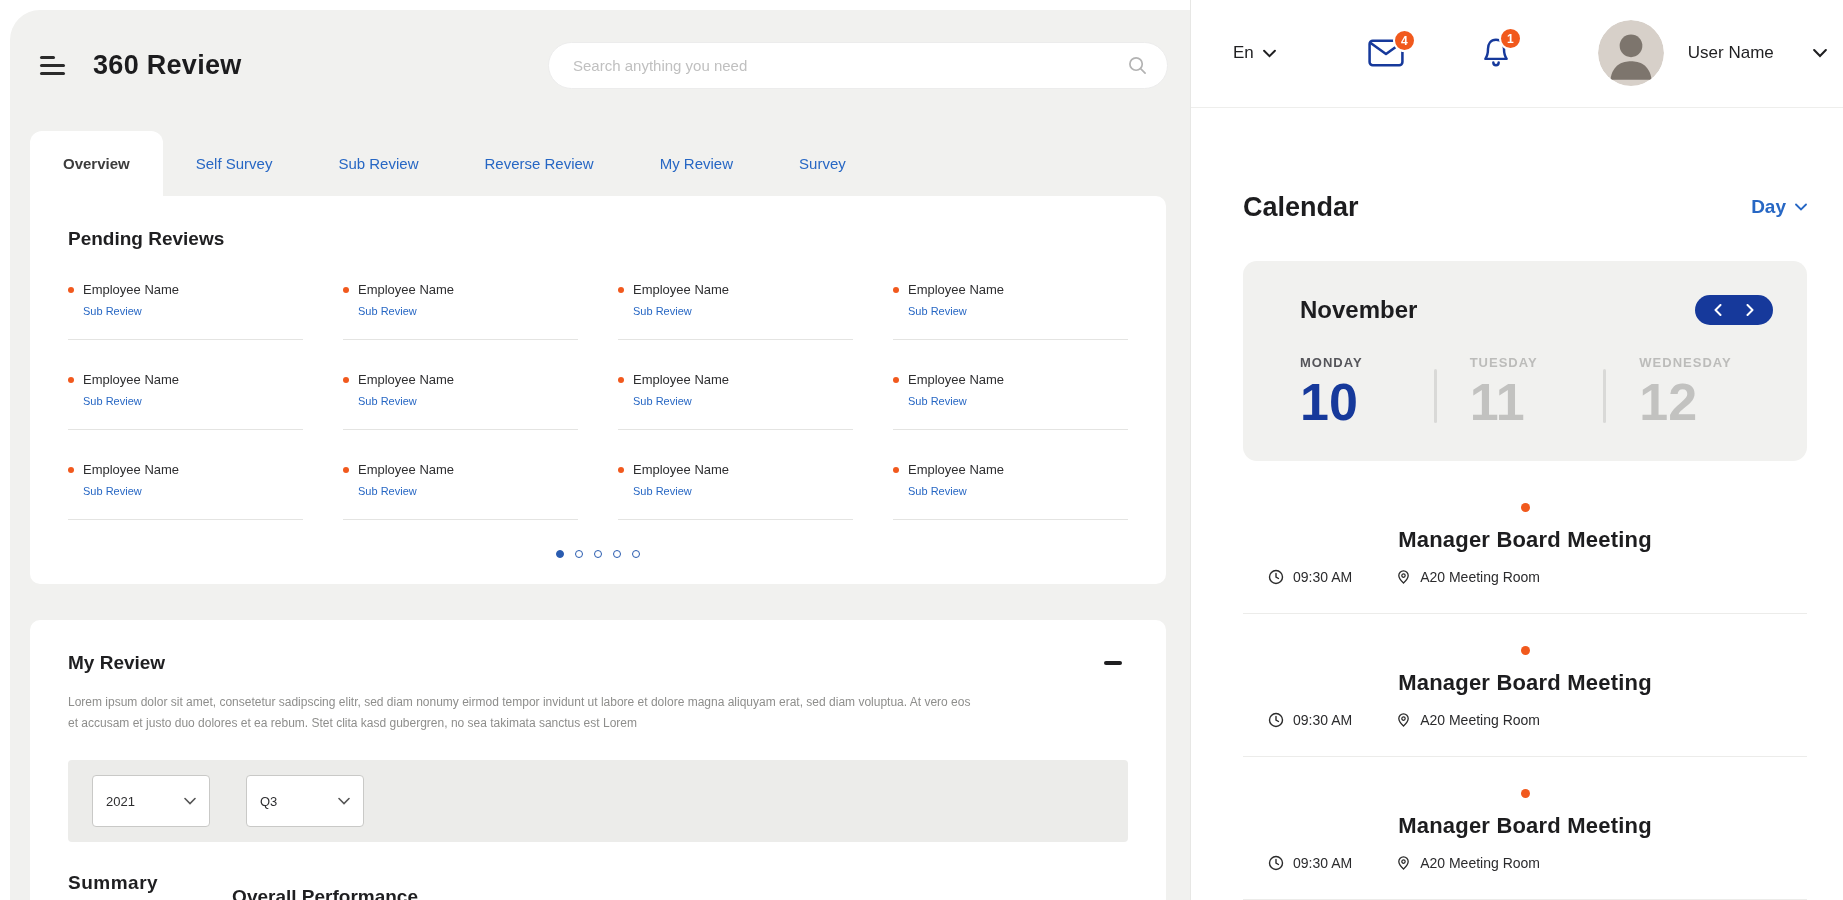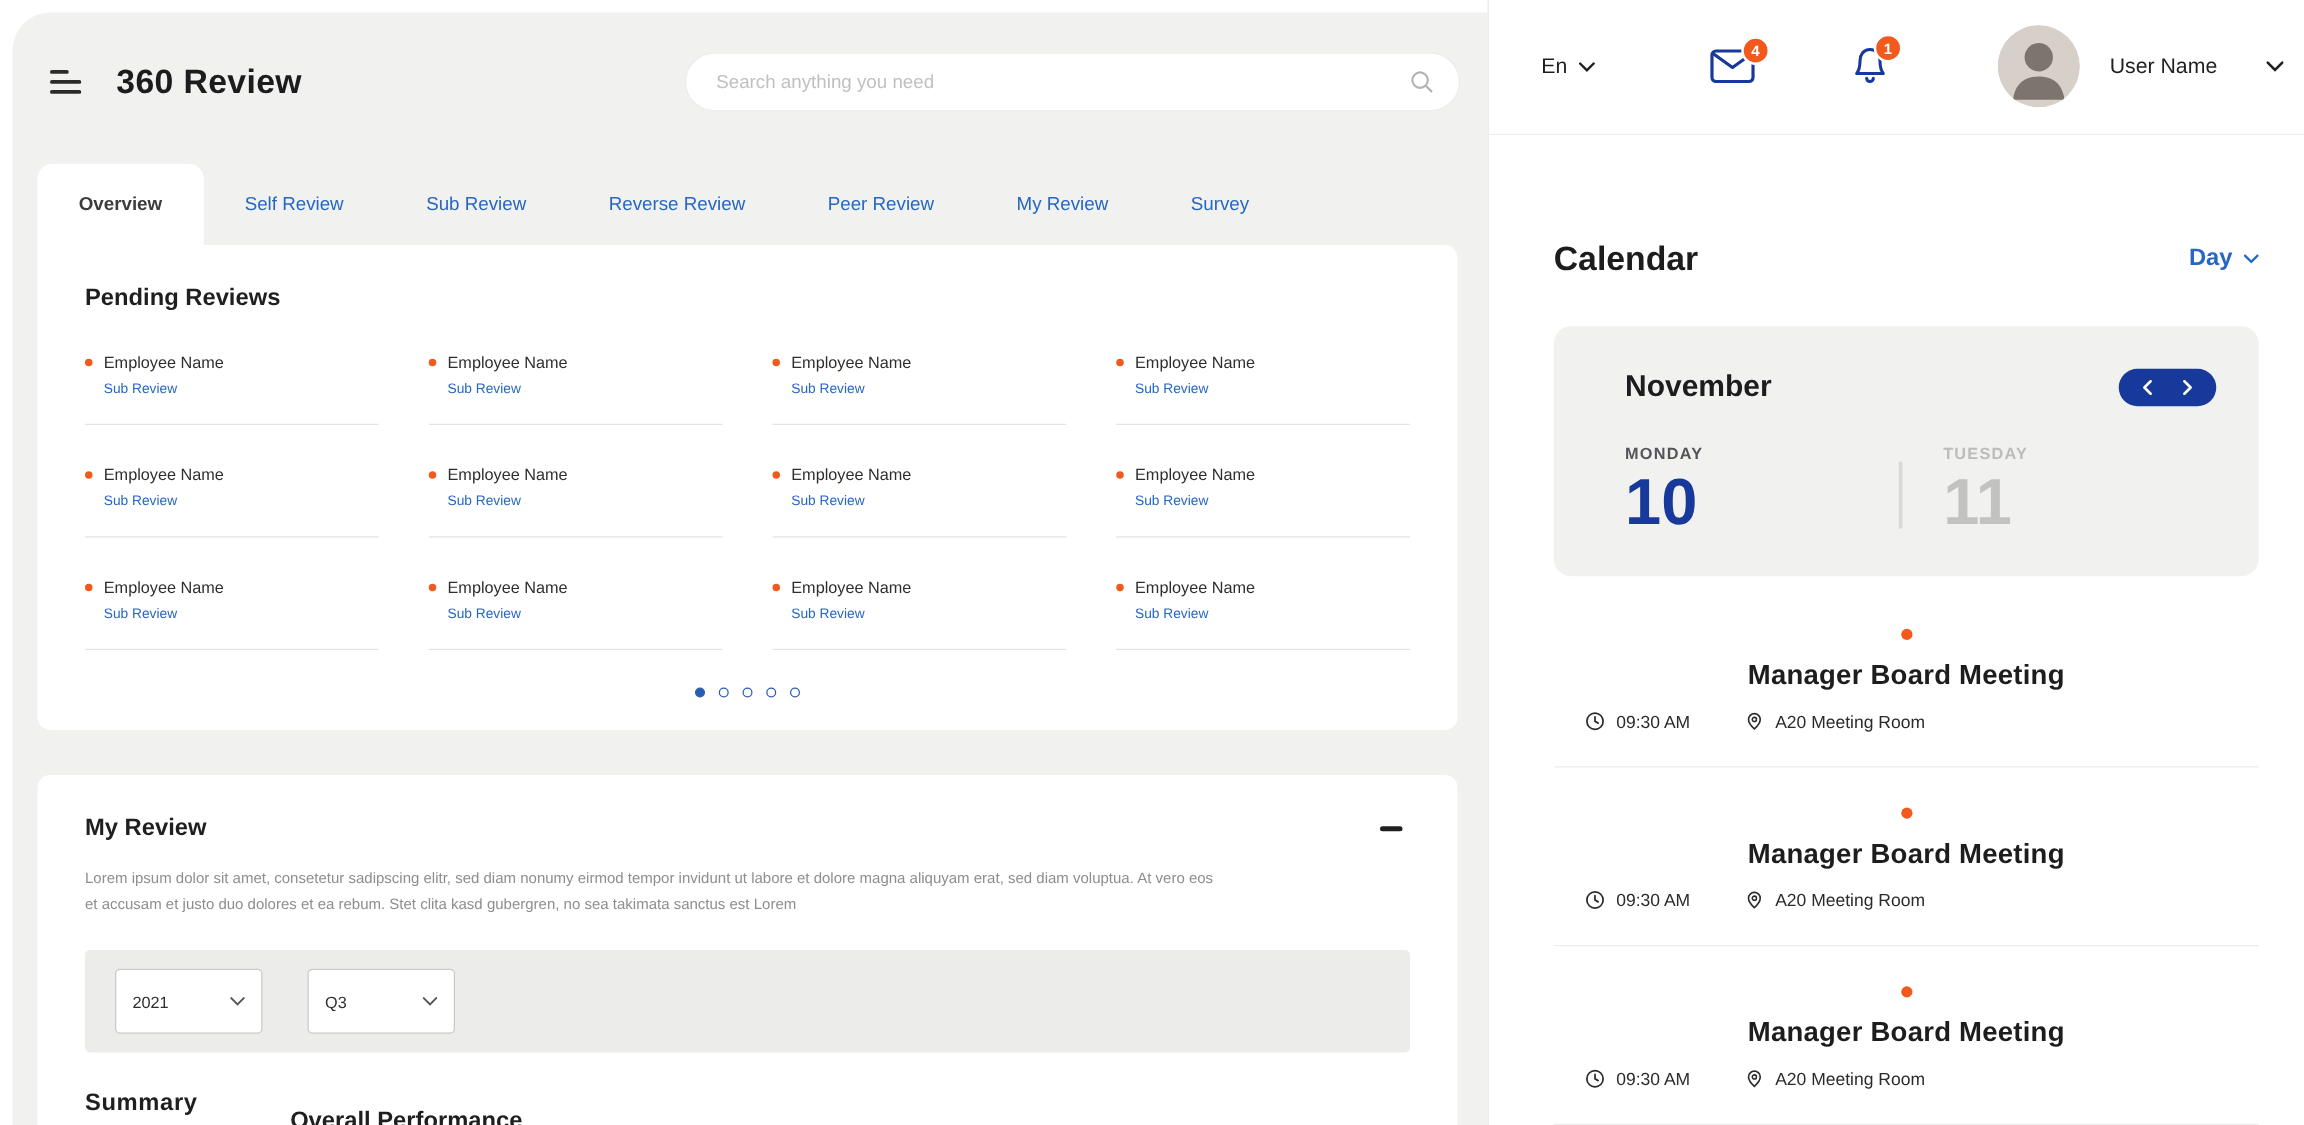--- a/index.html
+++ b/index.html
@@ -115,24 +115,23 @@
               <circle cx="8.5" cy="8.5" r="6.5" fill="none" stroke="#b3b3b3" stroke-width="1.8"></circle>
               <path d="M13.5 13.5 L18 18" stroke="#b3b3b3" stroke-width="1.8" stroke-linecap="round"></path>
             </svg>
         </span>
       </div>
     </header>
 
     <nav class="tabs">
 
     <button class="tab active">Overview</button>
-        <button class="tab">Self Review</button>
+        <button class="tab">Self Survey</button>
         <button class="tab">Sub Review</button>
         <button class="tab">Reverse Review</button>
-        <button class="tab">Peer Review</button>
         <button class="tab">My Review</button>
         <button class="tab">Survey</button>
       </nav>
 
     <section class="card pending-card">
       <h2>Pending Reviews</h2>
       <div class="emp-grid">
 
       <div class="emp-item">
             <div class="emp-name-row">
@@ -337,20 +336,24 @@
         <div class="days">
 
         <div class="day-col active">
               <span class="day-label">MONDAY</span>
               <span class="day-num">10</span>
             </div>
             <div class="day-col">
               <span class="day-label">TUESDAY</span>
               <span class="day-num">11</span>
             </div>
+            <div class="day-col">
+              <span class="day-label">WEDNESDAY</span>
+              <span class="day-num">12</span>
+            </div>
           </div>
       </div>
 
       <div class="events">
 
       <div class="event">
             <div class="event-title-row">
               <span class="event-bullet"></span>
               <span class="event-title">Manager Board Meeting</span>
             </div>

